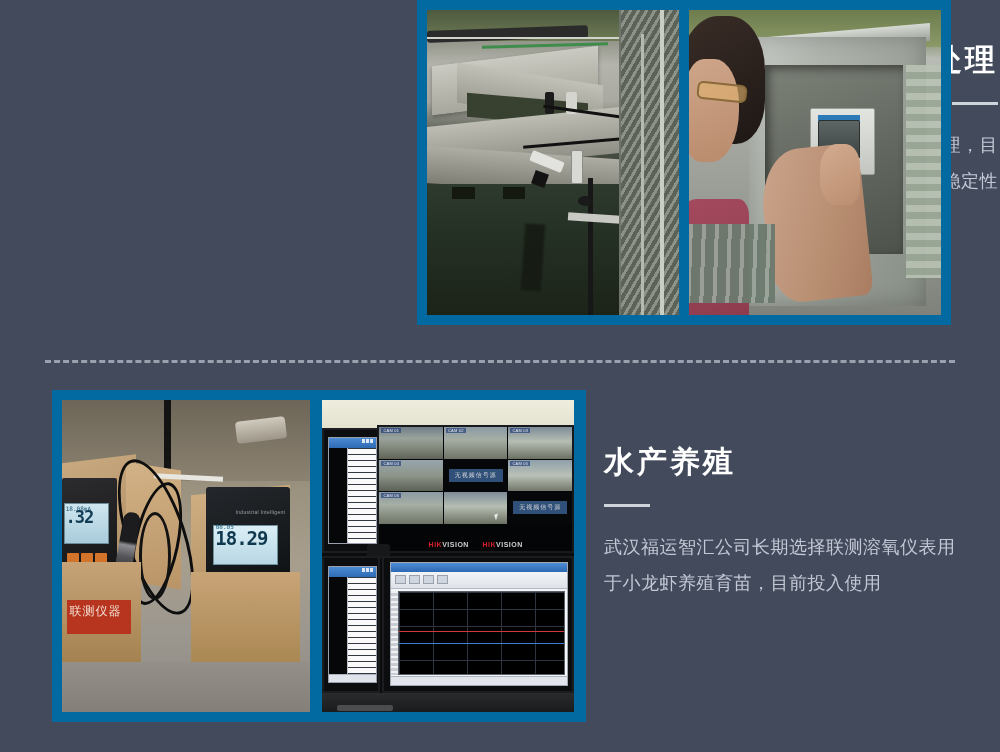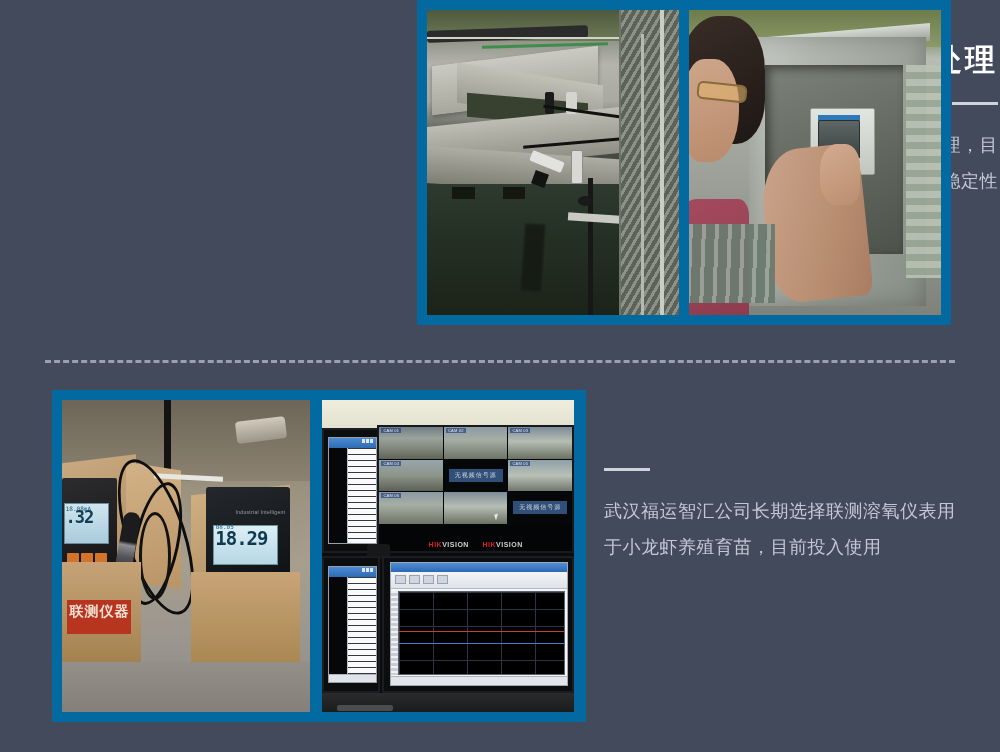--- a/index.html
+++ b/index.html
@@ -139,21 +139,21 @@
   .p3 .pipe     { position:absolute; right:10%; top:6%; width:20%; height:7%;
                   background:linear-gradient(180deg,#cfcabd,#9d9688); border-radius:4px; transform:rotate(-7deg); }
   .p3 .mast     { position:absolute; left:41%; top:0; width:7px; height:34%; background:#131313; }
   .p3 .boxL     { position:absolute; left:-2%; top:19%; width:32%; height:36%;
                   background:linear-gradient(160deg,#c8a87e,#b08f66); transform:skewY(-7deg); }
   .p3 .boxLfront{ position:absolute; left:-2%; top:52%; width:34%; height:33%;
                   background:linear-gradient(180deg,#c6a377,#a3814f); }
   .p3 .boxLlabel{ position:absolute; left:2%; top:64%; width:26%; height:11%;
                   background:#b7341f; }
   .p3 .boxLtxt  { position:absolute; left:3%; top:65%; width:24%; height:9%;
-                  color:#f2e2d4; font-size:14px; letter-spacing:1px; overflow:hidden; white-space:nowrap;font-weight:bold; }
+                  color:#f2e2d4; font-size:12px; letter-spacing:1px; overflow:hidden; white-space:nowrap; }
   .p3 .boxC     { position:absolute; left:26%; top:21%; width:22%; height:38%;
                   background:linear-gradient(160deg,#d2b287,#b99466); transform:skewY(9deg); }
   .p3 .boxR     { position:absolute; left:52%; top:29%; width:40%; height:30%;
                   background:linear-gradient(160deg,#cfae82,#b08f63); transform:skewY(-6deg); }
   .p3 .boxRfront{ position:absolute; left:52%; top:55%; width:44%; height:30%;
                   background:linear-gradient(180deg,#c8a477,#a98752); }
   .p3 .meterL   { position:absolute; left:0%; top:25%; width:22%; height:30%;
                   background:linear-gradient(160deg,#2c2c2e,#151517); border-radius:2px; }
   .p3 .lcdL     { position:absolute; left:1%; top:33%; width:18%; height:13%;
                   background:linear-gradient(180deg,#cfe6ef,#a9cbdb); border:1px solid #6a8c99; }
@@ -437,17 +437,18 @@
         </div>
       </div>
 
       <div class="desk">
           <i></i>
         </div>
     </div>
   </div>
 
   <div class="text-block tb-bottom">
+    <div class="heading">水产养殖</div>
     <div class="rule"></div>
     <div class="body-text">武汉福运智汇公司长期选择联测溶氧仪表用于小龙虾养殖育苗，目前投入使用</div>
   </div>
 
 </div>
 
 </body></html>

